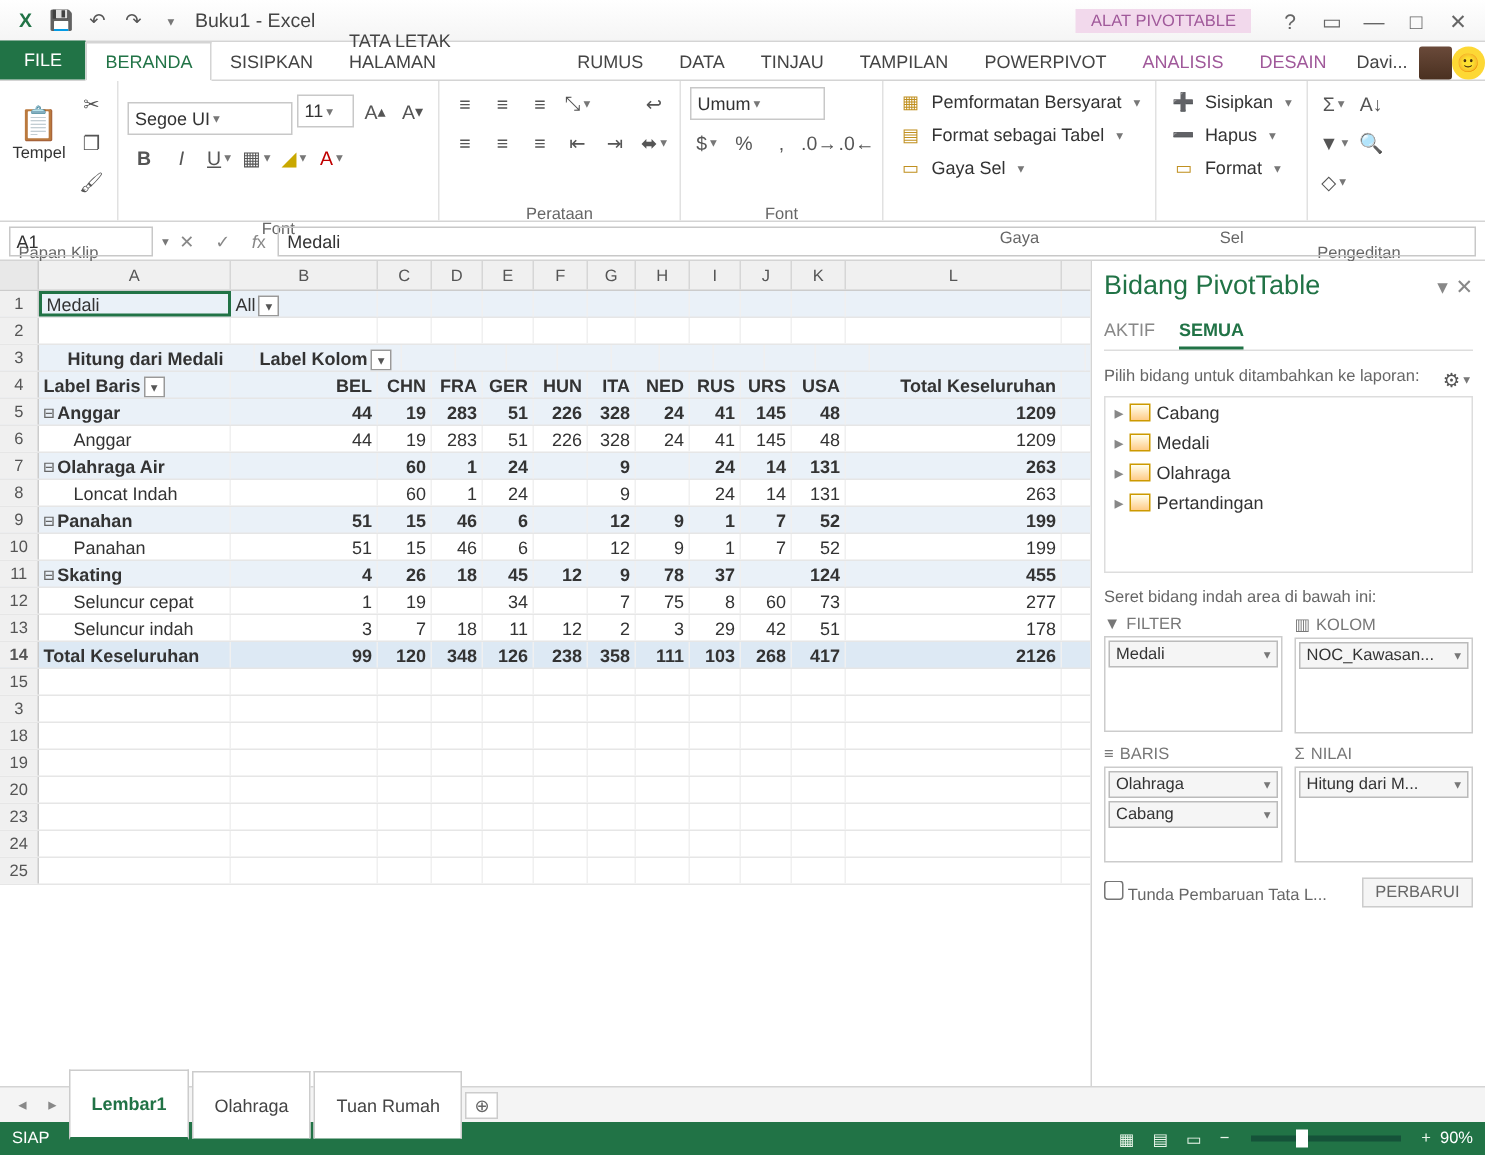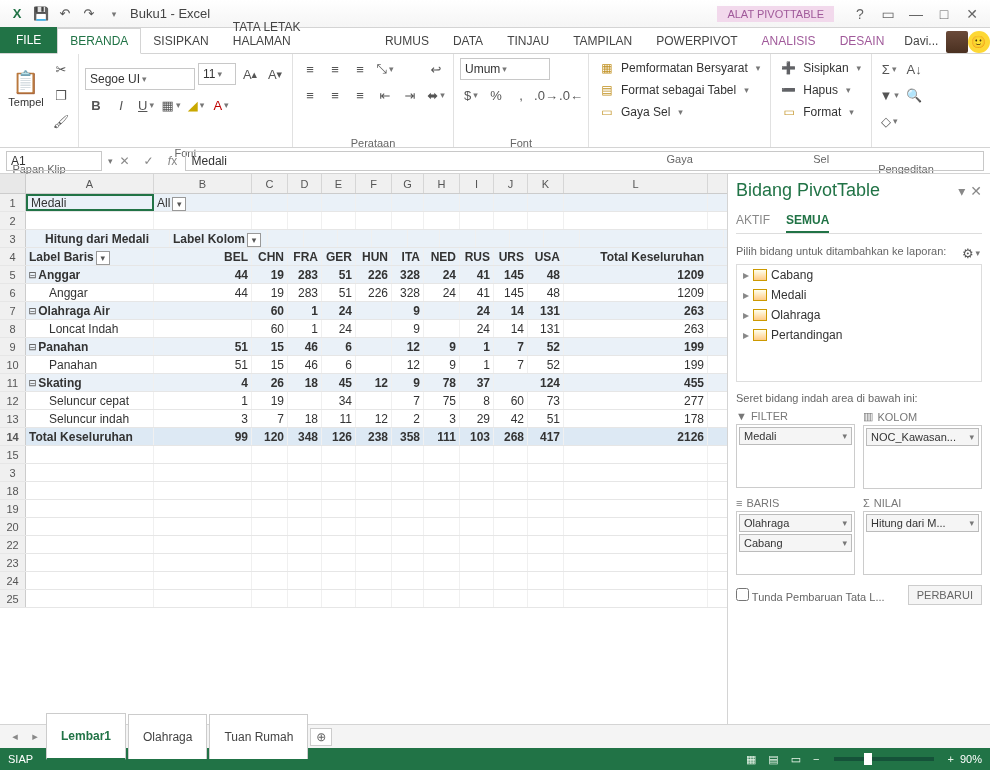--- a/index.html
+++ b/index.html
@@ -613,35 +613,20 @@
           <div class="cell" style="width: 34px;"></div>
           <div class="cell" style="width: 36px;"></div>
           <div class="cell" style="width: 32px;"></div>
           <div class="cell" style="width: 36px;"></div>
           <div class="cell" style="width: 34px;"></div>
           <div class="cell" style="width: 34px;"></div>
           <div class="cell" style="width: 36px;"></div>
           <div class="cell" style="width: 144px;"></div>
         </div>
         <div class="grid-row">
-          <div class="rowhdr">22</div>
-          <div class="cell" style="width: 128px;"></div>
-          <div class="cell" style="width: 98px;"></div>
-          <div class="cell" style="width: 36px;"></div>
-          <div class="cell" style="width: 34px;"></div>
-          <div class="cell" style="width: 34px;"></div>
-          <div class="cell" style="width: 36px;"></div>
-          <div class="cell" style="width: 32px;"></div>
-          <div class="cell" style="width: 36px;"></div>
-          <div class="cell" style="width: 34px;"></div>
-          <div class="cell" style="width: 34px;"></div>
-          <div class="cell" style="width: 36px;"></div>
-          <div class="cell" style="width: 144px;"></div>
-        </div>
-        <div class="grid-row">
           <div class="rowhdr">23</div>
           <div class="cell" style="width: 128px;"></div>
           <div class="cell" style="width: 98px;"></div>
           <div class="cell" style="width: 36px;"></div>
           <div class="cell" style="width: 34px;"></div>
           <div class="cell" style="width: 34px;"></div>
           <div class="cell" style="width: 36px;"></div>
           <div class="cell" style="width: 32px;"></div>
           <div class="cell" style="width: 36px;"></div>
           <div class="cell" style="width: 34px;"></div>

